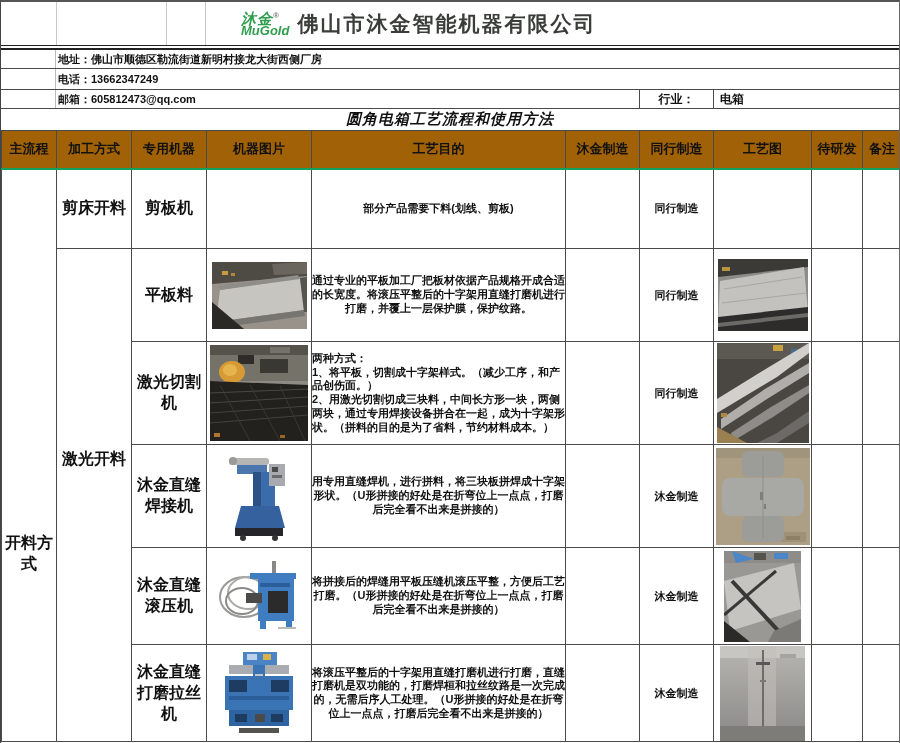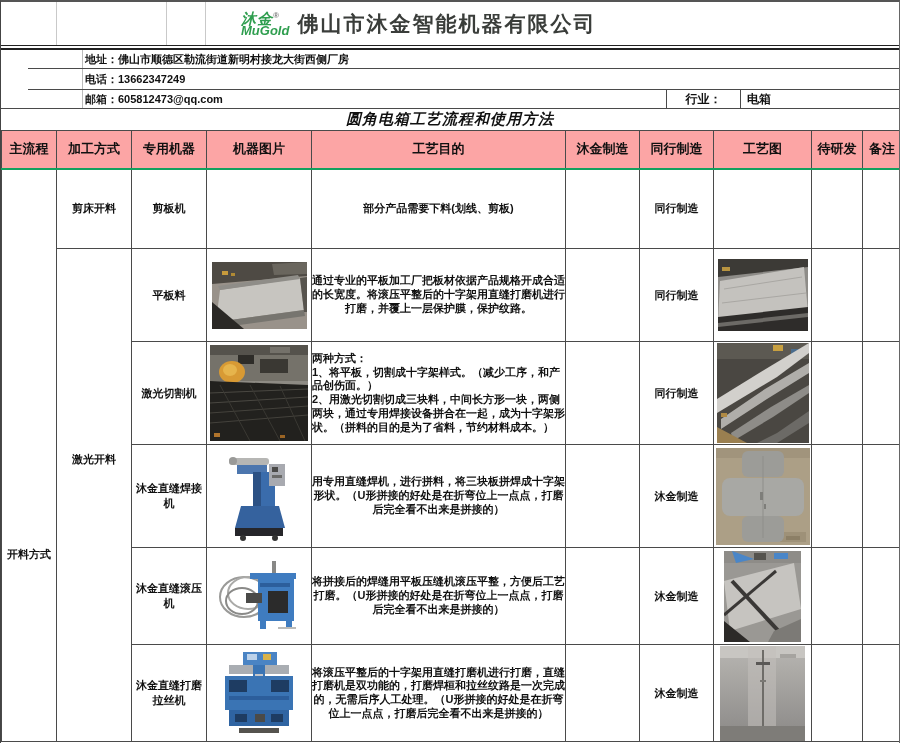--- a/index.html
+++ b/index.html
@@ -14,38 +14,38 @@
   .logo-mark{line-height:1;text-align:left;position:relative;padding-right:8px;}
   .logo-cn{font-size:15px;color:#2f9e4f;letter-spacing:1px;font-style:italic;}
   .logo-reg{font-size:8px;color:#777;vertical-align:super;}
   .logo-en{font-size:13px;color:#2f9e4f;font-style:italic;letter-spacing:0;margin-top:-2px;}
   .company-name{font-size:21px;color:#3a3d3a;letter-spacing:2px;}
 
   
   .dbl-line{height:5px;border-top:1px solid #222;border-bottom:2px solid #222;background:#fff;}
 
   
-  .contact{position:relative;padding-left:27px;}
+  .contact{position:relative;}
   .contact-row{position:relative;border-bottom:1px solid #4a4a4a;display:flex;align-items:center;}
   .contact-row .spacer{width:55px;height:100%;border-right:1px solid #bbb;flex:0 0 55px;}
   .contact-row .txt{font-size:11px;padding-left:2px;}
   .row-addr{height:19px;}
   .row-tel{height:21px;}
   .row-mail{height:18px;border-bottom:none;}
   .industry-label{position:absolute;left:638px;top:0;width:74px;height:100%;border-left:1px solid #4a4a4a;display:flex;align-items:center;justify-content:center;font-size:12px;}
   .industry-value{position:absolute;left:712px;top:0;width:188px;height:100%;border-left:1px solid #4a4a4a;display:flex;align-items:center;font-size:12px;padding-left:6px;}
 
   
   .title-row{height:22px;border-top:1px solid #4a4a4a;display:flex;align-items:center;justify-content:center;font-size:15px;letter-spacing:1px;font-style:italic;}
 
   
   table.main{table-layout:fixed;border-collapse:collapse;width:900px;}
   table.main td,table.main th{border:1px solid #4a4a4a;padding:0;vertical-align:middle;text-align:center;overflow:hidden;}
-  table.main th{font-size:13px;height:38px;border-bottom:2px solid #12a15e;background:#fca5a5;}
-  td.cell-text{font-size:11px;}
+  table.main th{font-size:13px;height:38px;border-bottom:2px solid #12a15e;background:#a16207;}
+  td.cell-text{font-size:16px;}
   td.purpose{font-size:11px;line-height:1.25;padding:2px 6px;white-space:pre-line;}
   td.purpose.left{text-align:left;}
   td.maker{font-size:11px;}
   .offset-down{display:inline-block;transform:translateY(99px);}
   .offset-up{display:inline-block;transform:translateY(-36px);}
   .photo-box{display:flex;align-items:center;justify-content:center;width:100%;height:100%;}
   svg{display:block;}
 </style>
 </head>
 <body>

